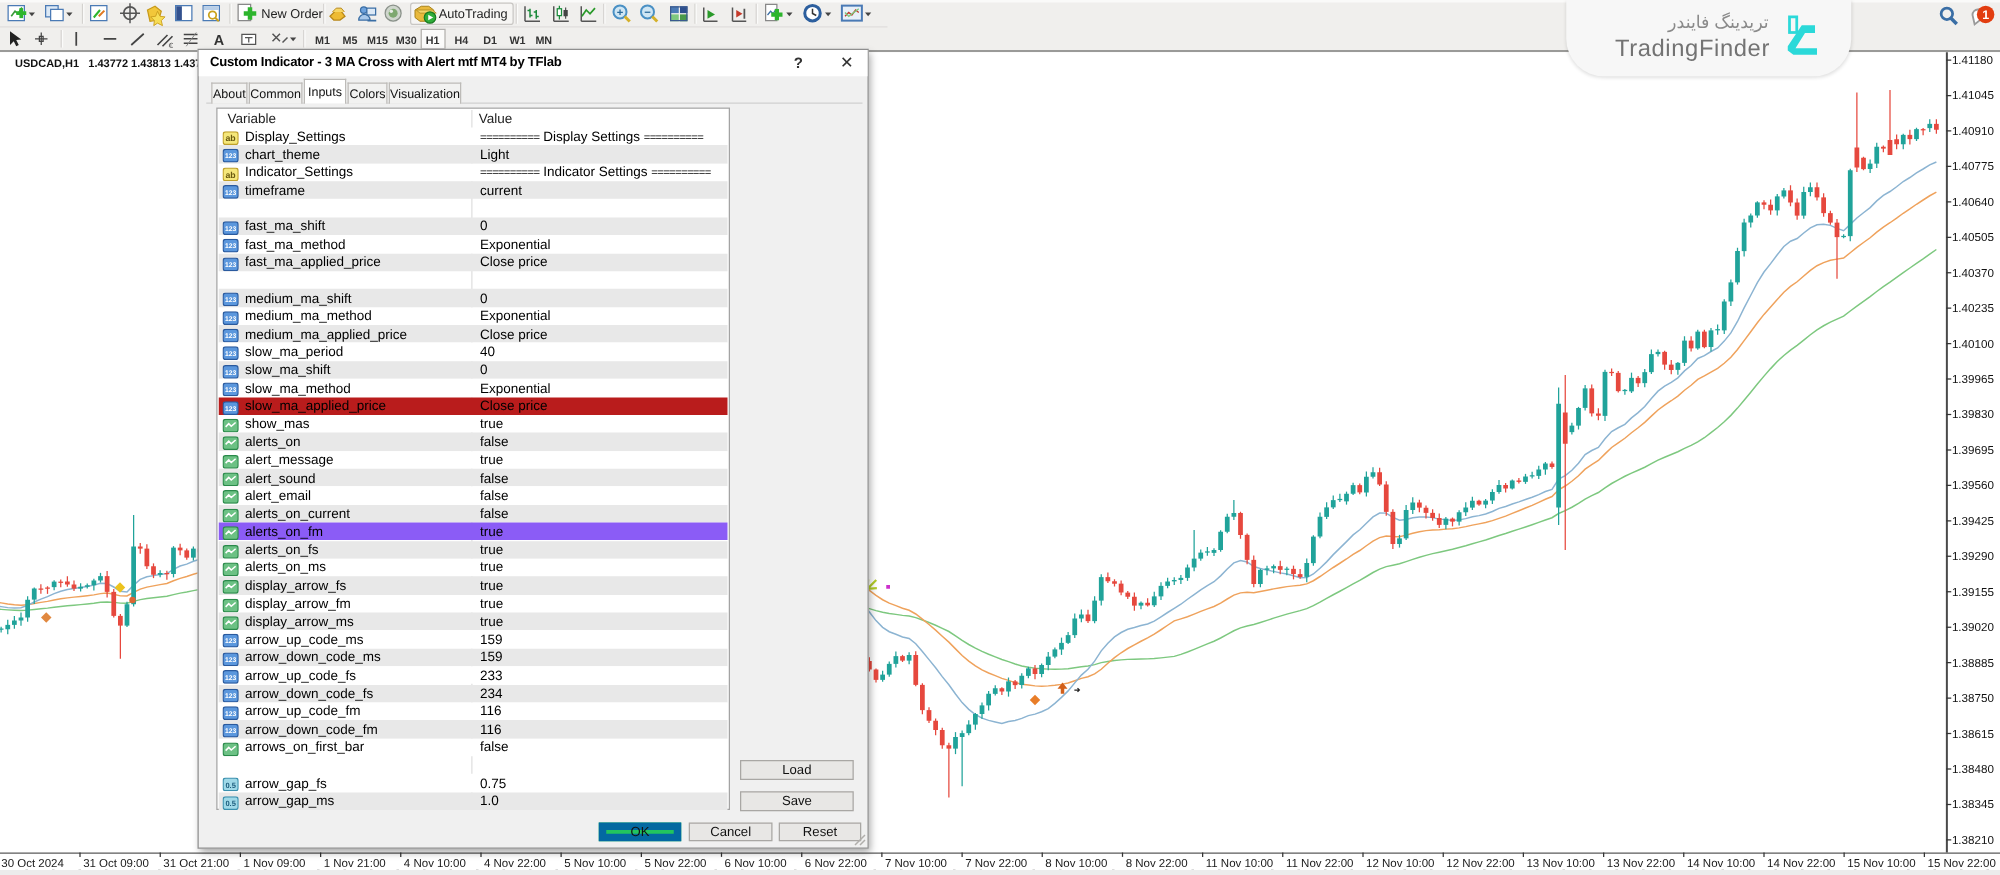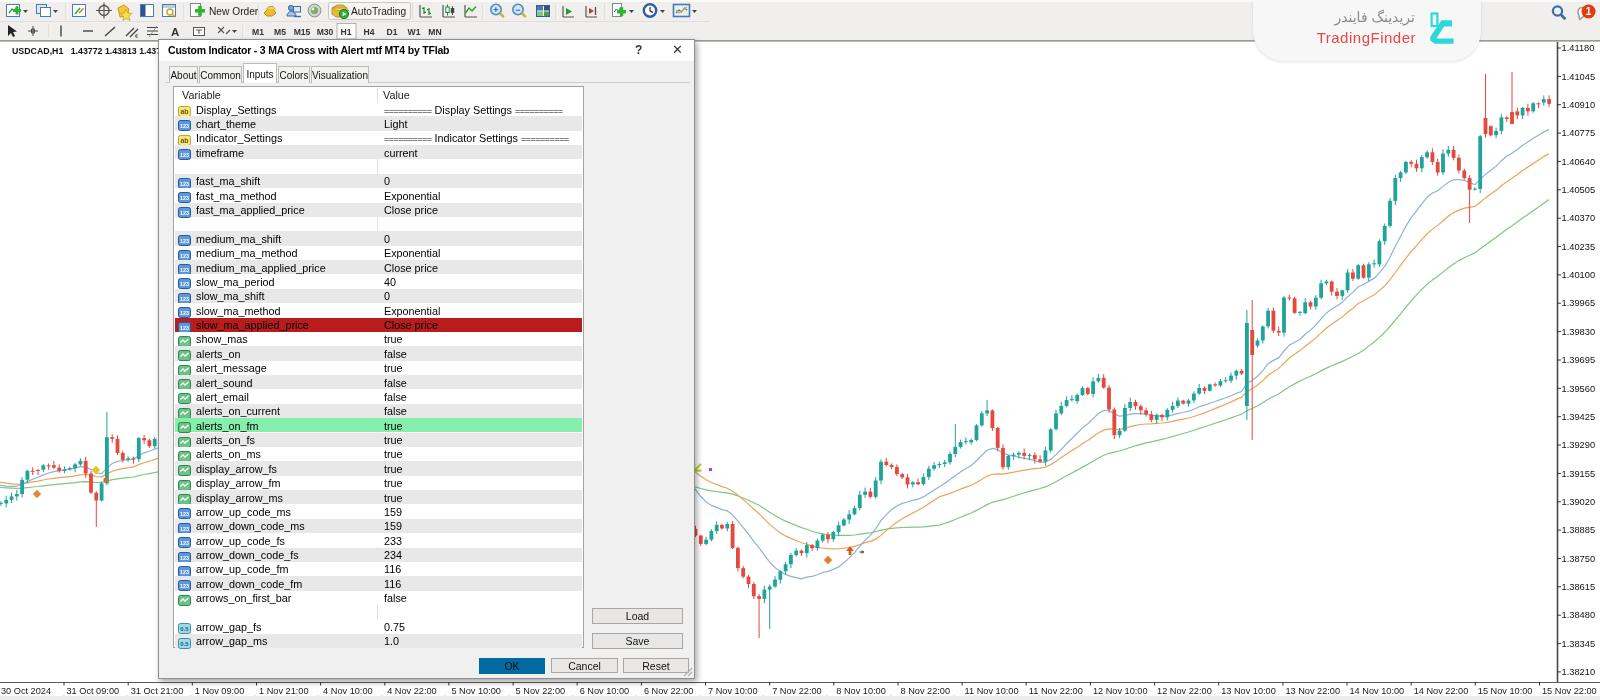--- a/index.html
+++ b/index.html
@@ -905,21 +905,21 @@
 <text x="346" y="35" font-size="8.6" font-weight="bold" fill="#333" text-anchor="middle">H1</text>
 <text x="369" y="35" font-size="8.6" font-weight="bold" fill="#333" text-anchor="middle">H4</text>
 <text x="392" y="35" font-size="8.6" font-weight="bold" fill="#333" text-anchor="middle">D1</text>
 <text x="414" y="35" font-size="8.6" font-weight="bold" fill="#333" text-anchor="middle">W1</text>
 <text x="435" y="35" font-size="8.6" font-weight="bold" fill="#333" text-anchor="middle">MN</text>
 </svg>
 
 <div style="position:absolute;left:1253px;top:0;width:228px;height:61px;background:#f7f7f7;
      border-radius:0 0 30px 30px;box-shadow:0 1px 3px rgba(0,0,0,.12)">
   <div style="position:absolute;right:66px;top:9px;font-size:14px;color:#8a8a8a">تریدینگ فایندر</div>
-  <div style="position:absolute;right:65px;top:29px;font-size:15px;color:#ef4444;letter-spacing:.5px">TradingFinder</div>
+  <div style="position:absolute;right:65px;top:29px;font-size:19px;color:#737373;letter-spacing:.5px">TradingFinder</div>
   <svg width="27" height="34" viewBox="0 0 27 34" style="position:absolute;left:175px;top:11px">
     <rect x="3.6" y="2.5" width="5.8" height="12.5" fill="none" stroke="#2bd9d9" stroke-width="2.2"></rect>
     <path d="M13.4 9.2 H24 V15.4 H16 L8.4 27.6 H25.6 V32.7 H6.7 L2.2 29.4 V26 Z" fill="#2bd9d9"></path>
   </svg>
 </div>
 
 <svg width="60" height="30" viewBox="0 0 60 30" style="position:absolute;left:1540px;top:1px">
   <circle cx="17.5" cy="10" r="4.6" fill="none" stroke="#3a6ea5" stroke-width="2.2"></circle>
   <path d="M20.8 13.6 l4.6 4.6" stroke="#3a6ea5" stroke-width="2.8"></path>
   <path d="M38 11 a4.5 4.5 0 1 1 5.5 4.5 l-3.8 3 z" fill="#fff" stroke="#9a9a9a" stroke-width="1.5"></path>
@@ -1097,21 +1097,21 @@
         <span style="position:absolute;left:209px;top:1.5px;font-size:10.8px;color:#000;white-space:nowrap">false</span>
       </div>
 <div style="position:absolute;left:1px;right:1px;top:316.8px;height:14.37px;background:#e8e8e8">
         <span style="position:absolute;left:3px;top:1px"><svg width="13" height="11" viewBox="0 0 13 11">
             <rect x="0.5" y="0.5" width="12" height="10" rx="2" fill="#6cc184" stroke="#2a8a4a"></rect>
             <path d="M2.5 6.5 l2.5 -2.5 l2 2 l3.5 -3" stroke="#fff" stroke-width="1.3" fill="none"></path>
           </svg></span>
         <span style="position:absolute;left:21px;top:1.5px;font-size:10.8px;color:#000;white-space:nowrap">alerts_on_current</span>
         <span style="position:absolute;left:209px;top:1.5px;font-size:10.8px;color:#000;white-space:nowrap">false</span>
       </div>
-<div style="position:absolute;left:1px;right:1px;top:331.1px;height:14.37px;background:#86efac">
+<div style="position:absolute;left:1px;right:1px;top:331.1px;height:14.37px;background:#8b5cf6">
         <span style="position:absolute;left:3px;top:1px"><svg width="13" height="11" viewBox="0 0 13 11">
             <rect x="0.5" y="0.5" width="12" height="10" rx="2" fill="#6cc184" stroke="#2a8a4a"></rect>
             <path d="M2.5 6.5 l2.5 -2.5 l2 2 l3.5 -3" stroke="#fff" stroke-width="1.3" fill="none"></path>
           </svg></span>
         <span style="position:absolute;left:21px;top:1.5px;font-size:10.8px;color:#000;white-space:nowrap">alerts_on_fm</span>
         <span style="position:absolute;left:209px;top:1.5px;font-size:10.8px;color:#000;white-space:nowrap">true</span>
       </div>
 <div style="position:absolute;left:1px;right:1px;top:345.5px;height:14.37px;background:#e8e8e8">
         <span style="position:absolute;left:3px;top:1px"><svg width="13" height="11" viewBox="0 0 13 11">
             <rect x="0.5" y="0.5" width="12" height="10" rx="2" fill="#6cc184" stroke="#2a8a4a"></rect>
@@ -1220,19 +1220,19 @@
         <span style="position:absolute;left:3px;top:1px"><svg width="13" height="11" viewBox="0 0 13 11">
             <rect x="0.5" y="0.5" width="12" height="10" rx="2" fill="#9fd9e8" stroke="#3a90ae"></rect>
             <text x="6.5" y="8" font-size="6" font-weight="bold" fill="#1a5a7a" text-anchor="middle" font-family="Liberation Sans">0.5</text>
           </svg></span>
         <span style="position:absolute;left:21px;top:1.5px;font-size:10.8px;color:#000;white-space:nowrap">arrow_gap_ms</span>
         <span style="position:absolute;left:209px;top:1.5px;font-size:10.8px;color:#000;white-space:nowrap">1.0</span>
       </div>
   </div>
   <div style="position:absolute;left:433px;top:568px;width:91px;height:16px;background:#e8e7e5;border:1px solid #a9a7a4;box-sizing:border-box;font-size:10.5px;display:flex;align-items:center;justify-content:center;color:#111">Load</div>
   <div style="position:absolute;left:433px;top:593px;width:91px;height:16px;background:#e8e7e5;border:1px solid #a9a7a4;box-sizing:border-box;font-size:10.5px;display:flex;align-items:center;justify-content:center;color:#111">Save</div>
-  <div style="position:absolute;left:320px;top:618px;width:66px;height:15px;background:#22c55e;border:8px solid #0369a1;box-sizing:border-box;font-size:10.5px;display:flex;align-items:center;justify-content:center;color:#111">OK</div>
+  <div style="position:absolute;left:320px;top:618px;width:66px;height:15px;background:#22c55e;border:6px solid #0369a1;box-sizing:border-box;font-size:10.5px;display:flex;align-items:center;justify-content:center;color:#111">OK</div>
   <div style="position:absolute;left:392px;top:618px;width:67px;height:15px;background:#e8e7e5;border:1px solid #a9a7a4;box-sizing:border-box;font-size:10.5px;display:flex;align-items:center;justify-content:center;color:#111">Cancel</div>
   <div style="position:absolute;left:464px;top:618px;width:66px;height:15px;background:#e8e7e5;border:1px solid #a9a7a4;box-sizing:border-box;font-size:10.5px;display:flex;align-items:center;justify-content:center;color:#111">Reset</div>
   <svg width="10" height="10" style="position:absolute;right:1px;bottom:1px">
       <path d="M9 1 L1 9 M9 5 L5 9" stroke="#b0aeab" stroke-width="1.2"></path>
     </svg>
 </div>
 
 </body></html>

